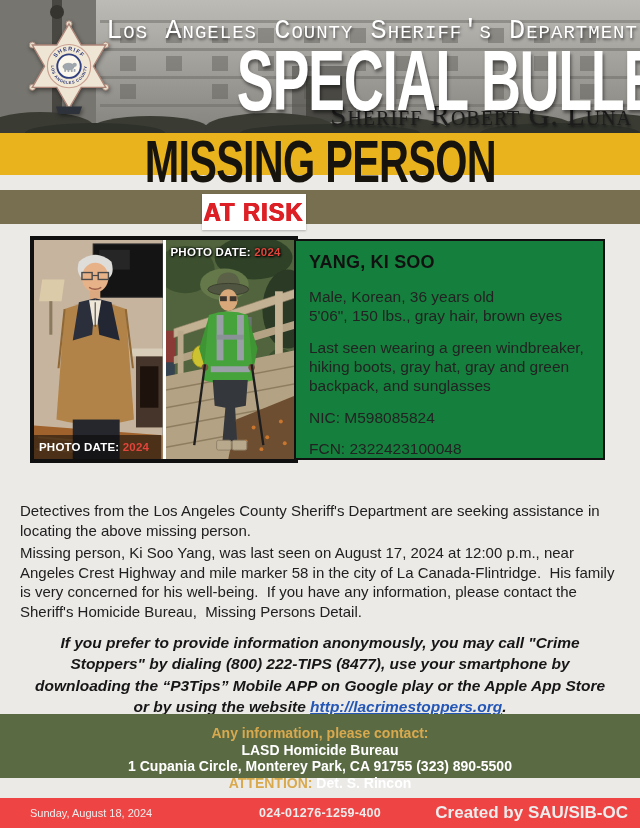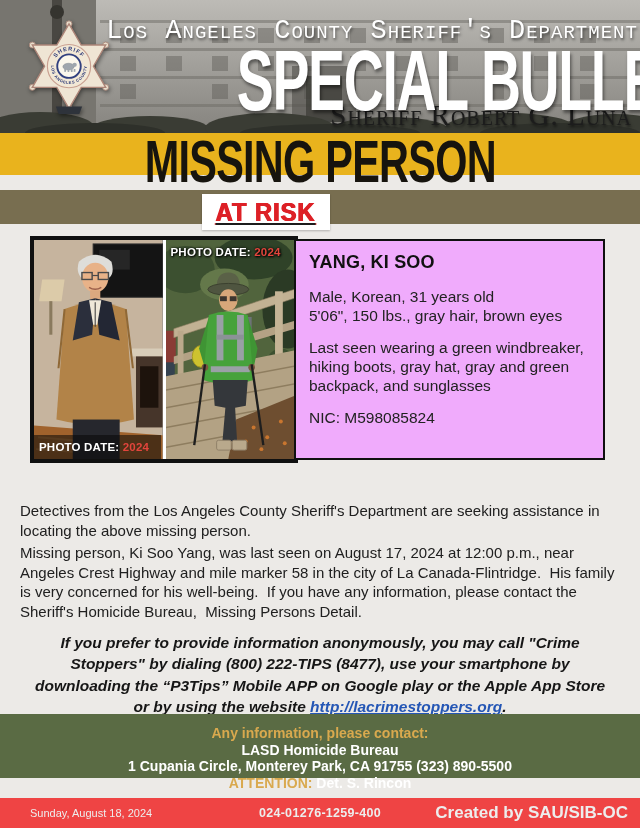--- a/index.html
+++ b/index.html
@@ -21,38 +21,38 @@
   .sheriff{position:absolute;right:8px;bottom:3px;font-family:"Liberation Serif",serif;
            font-variant:small-caps;font-size:29px;line-height:1;letter-spacing:1px;
            text-shadow:1px 2px 3px rgba(0,0,0,.55);white-space:nowrap;}
 
   
   .band-yellow{position:absolute;top:133px;left:0;width:640px;height:42px;background:#E9B31D;
                text-align:center;overflow:visible;}
   .missing{display:inline-block;font-weight:bold;font-size:56px;line-height:57px;color:#17140e;
            letter-spacing:-1px;white-space:nowrap;transform:scale(0.74,1.06);transform-origin:50% 50%;}
   .band-olive{position:absolute;top:190px;left:0;width:640px;height:34px;background:#786E50;}
-  .at-risk{position:absolute;left:202px;top:194px;width:128px;height:36px;background:#fff;z-index:3;
-           display:flex;align-items:center;justify-content:center;box-shadow:0 1px 2px rgba(0,0,0,.25);text-decoration:underline;}
+  .at-risk{position:absolute;left:202px;top:194px;width:104px;height:36px;background:#fff;z-index:3;
+           display:flex;align-items:center;justify-content:center;box-shadow:0 1px 2px rgba(0,0,0,.25);}
   .at-risk span{color:#DD2026;font-weight:bold;font-size:25px;letter-spacing:1px;white-space:nowrap;
                 transform:scaleX(0.95);text-shadow:0.6px 0 0 currentColor,-0.6px 0 0 currentColor;}
 
   
   .photos{position:absolute;left:30px;top:236px;width:268px;height:227px;box-sizing:border-box;
           border:4px solid #101010;background:#fff;display:flex;gap:3px;}
   .photo{position:relative;flex:1;overflow:hidden;background:#888;}
   .photo svg{display:block;width:100%;height:100%;}
   .caption{position:absolute;left:0;right:2px;font-weight:bold;font-size:11.5px;letter-spacing:.2px;
            color:#fff;padding:6px 5px;white-space:nowrap;}
   .caption .year{color:#E2453C;}
   .caption.bottom{bottom:0;background:rgba(8,8,8,.55);}
   .caption.top{top:0;text-shadow:0 0 3px #000,1px 1px 2px #000;}
 
   .info-box{position:absolute;left:294px;top:239px;width:311px;height:221px;box-sizing:border-box;
-            background:#f0abfc;border:2px solid #101010;padding:9px 13px;}
+            background:#15803d;border:2px solid #101010;padding:9px 13px;}
   .info-box h2{margin:2px 0 15px 0;font-size:18px;line-height:20px;letter-spacing:.2px;color:#111;}
   .info-box p{margin:0 0 13px 0;font-size:15.5px;line-height:19px;color:#222;}
   .info-box p.tight{margin-bottom:12px;}
 
   
   .para{position:absolute;left:20px;right:16px;font-size:15px;line-height:19.5px;color:#202020;
         white-space:pre-wrap;}
   .para1{top:486px;}
   .para2{top:528px;}
   .anon{position:absolute;left:30px;right:30px;top:616px;text-align:center;font-weight:bold;
@@ -292,24 +292,25 @@
       </svg>
       <figcaption class="caption top">
         <span>PHOTO DATE:</span>
         <span class="year">2024</span>
       </figcaption>
     </figure>
   </div>
 
   <section class="info-box">
     <h2>YANG, KI SOO</h2>
-    <p><span>Male, Korean, 31 years old</span><br>
+    <p><span>Male, Korean, 36 years old</span><br>
       <span>5'06", 150 lbs., gray hair, brown eyes</span></p>
     <p>Last seen wearing a green windbreaker, hiking boots, gray hat, gray and green backpack, and sunglasses</p>
     <p class="tight">NIC: M598085824</p>
+    <p class="tight">FCN: 2322423100048</p>
   </section>
 
   <p class="para para1">Detectives from the Los Angeles County Sheriff's Department are seeking assistance in locating the above missing person.</p>
   <p class="para para2">Missing person, Ki Soo Yang, was last seen on August 17, 2024 at 12:00 p.m., near Angeles Crest Highway and mile marker 58 in the city of La Canada-Flintridge.  His family is very concerned for his well-being.  If you have any information, please contact the Sheriff's Homicide Bureau,  Missing Persons Detail.</p>
   <p class="anon">
     <span>If you prefer to provide information anonymously, you may call "Crime Stoppers" by dialing (800) 222-TIPS (8477), use your smartphone by downloading the “P3Tips” Mobile APP on Google play or the Apple App Store or by using the website </span><a href="#">http://lacrimestoppers.org</a><span class="suffix">.</span>
   </p>
 
   <footer class="contact">
     <div class="gold">Any information, please contact:</div>

